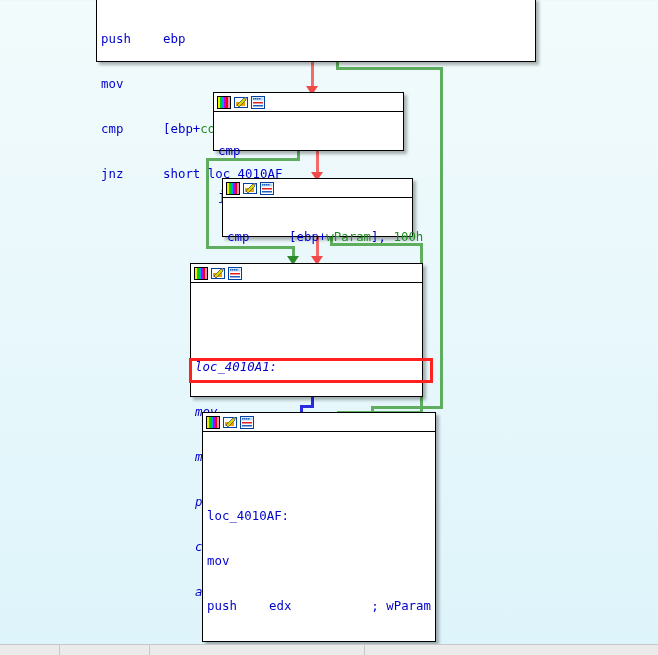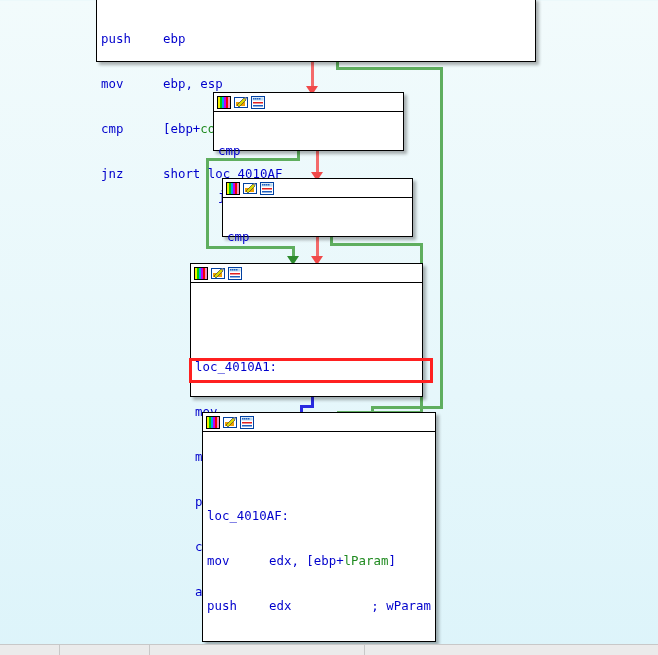--- a/index.html
+++ b/index.html
@@ -133,21 +133,21 @@
   <div class="edge h blue" style="left:300px;top:405px;width:14px;"></div>
   <div class="edge v blue" style="left:300px;top:405px;height:17px;"></div>
   <div class="arrow blue" style="left:295px;top:419px;"></div>
 
   <div class="node no-title" id="n1" style="left:96px;top:-2px;width:438px;height:62px;">
     <div class="node-body">
       <div class="ln">
         <span class="mn">push</span><span class="op">ebp</span>
       </div>
       <div class="ln">
-        <span class="mn">mov</span><span class="op">ebp, esp</span>
+        <span class="mn">mov</span>
       </div>
       <div class="ln">
         <span class="mn">cmp</span><span class="op">[ebp+<span class="var">code</span>], <span class="num">0</span></span>
       </div>
       <div class="ln">
         <span class="mn">jnz</span><span class="op">short loc_4010AF</span>
       </div>
     </div>
   </div>
 
@@ -224,29 +224,29 @@
           <rect x="4" y="2" width="1.5" height="1.5" fill="#2060c0"></rect>
           <rect x="6" y="2" width="1.5" height="1.5" fill="#2060c0"></rect>
           <rect x="8" y="2" width="1.5" height="1.5" fill="#2060c0"></rect>
           <rect x="2" y="6" width="10" height="1.5" fill="#e02020"></rect>
           <rect x="2" y="9" width="10" height="1.5" fill="#2060c0"></rect>
         </svg>
       </span>
     </div>
     <div class="node-body">
       <div class="ln">
-        <span class="mn">cmp</span>
+        <span class="mn">cmp</span><span class="op">[ebp+<span class="var">wParam</span>], <span class="num">100h</span></span>
       </div>
       <div class="ln">
         <span class="mn">jnz</span><span class="op">short loc_4010AF</span>
       </div>
     </div>
   </div>
 
-  <div class="node" id="n4" style="left:190px;top:263px;width:231px;height:132px;">
+  <div class="node" id="n4" style="left:190px;top:263px;width:231px;height:132px;font-style:italic;">
     <div class="node-titlebar">
       <span class="ic">
         <svg width="14" height="13" viewBox="0 0 14 13">
           <rect x="0" y="0" width="14" height="13" fill="#000"></rect>
           <rect x="1" y="1" width="2" height="11" fill="#f0f000"></rect>
           <rect x="3" y="1" width="2" height="11" fill="#00d000"></rect>
           <rect x="5" y="1" width="2" height="11" fill="#00a0f0"></rect>
           <rect x="7" y="1" width="2" height="11" fill="#c000f0"></rect>
           <rect x="9" y="1" width="2" height="11" fill="#f00000"></rect>
           <rect x="11" y="1" width="2" height="11" fill="#f090c0"></rect>
@@ -329,21 +329,21 @@
           <rect x="2" y="9" width="10" height="1.5" fill="#2060c0"></rect>
         </svg>
       </span>
     </div>
     <div class="node-body">
       <div class="blank"></div>
       <div class="ln">
         <span class="lbline">loc_4010AF:</span>
       </div>
       <div class="ln">
-        <span class="mn">mov</span><span class="op">edx, [ebp+<span class="var">lParam</span>]</span>
+        <span class="mn">mov</span>
       </div>
       <div class="ln cwrap">
         <span class="c1 mn">push</span><span class="c2 op">edx</span><span class="c3 cmt">; wParam</span>
       </div>
       
       
       
       
       
       

